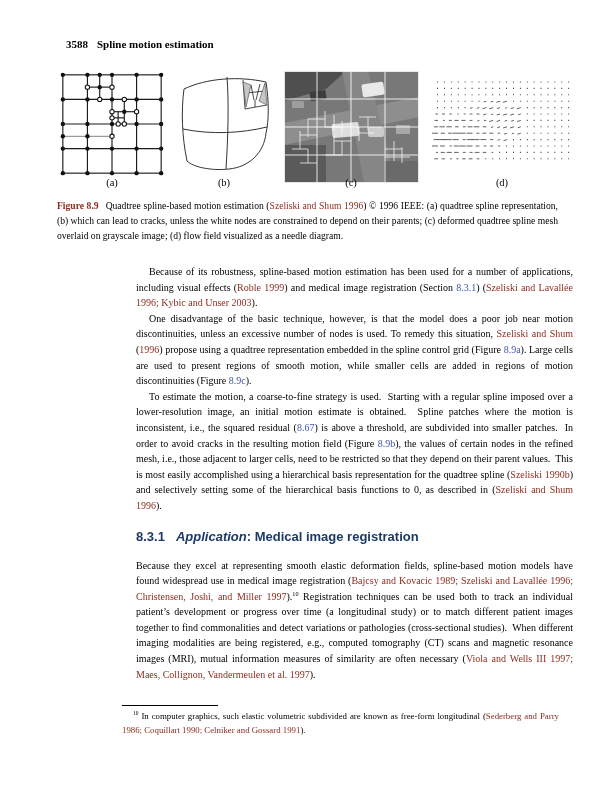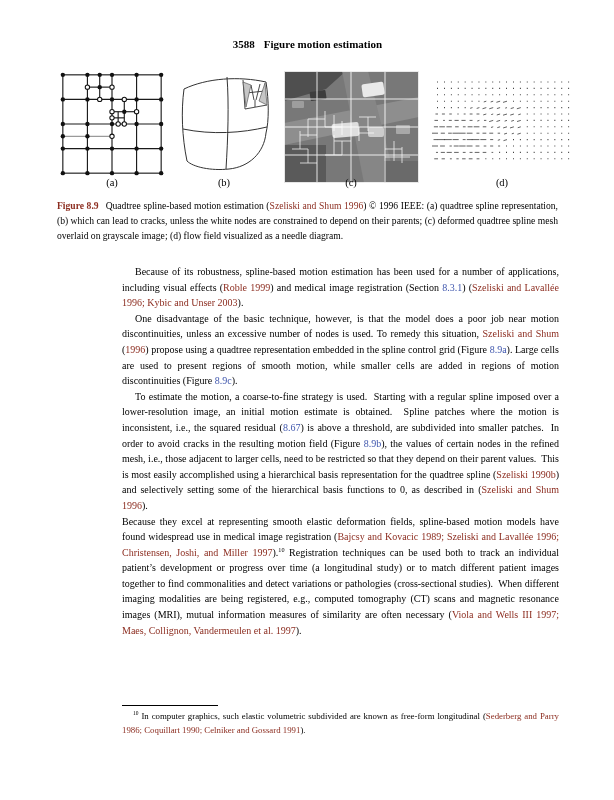--- a/index.html
+++ b/index.html
@@ -2,40 +2,40 @@
 <html style="--citation: #8c2d20; --ref: #3f56ad; --heading: #1d3a67;"><head>
 <meta charset="utf-8">
 <style>
   html,body{margin:0;padding:0;background:#ffffff;}
   .page{
     position:relative;width:614px;height:800px;background:#fff;
     font-family:"Liberation Serif",serif;color:#000;overflow:hidden;
   }
   
   .running-head{
-    position:absolute;left:57px;top:38px;width:501px;
-    display:flex;justify-content:center;
+    position:absolute;left:66px;top:38px;width:501px;
+    display:flex;justify-content:flex-start;
     font-weight:bold;font-size:11px;
   }
   .chap-num{margin-right:9px;}
   
   .panel{position:absolute;}
   .panel svg{display:block;}
   .fig-label{
     position:absolute;top:177px;transform:translateX(-50%);
     font-size:10.5px;
   }
   
   .caption{
     position:absolute;left:57px;top:198px;width:501px;margin:0;
     font-size:9.6px;line-height:15.1px;text-align:justify;
   }
   
   .body-col{
-    position:absolute;left:122px;top:264px;width:437px;
+    position:absolute;left:136px;top:264px;width:437px;
     font-size:10px;line-height:15.6px;
   }
   .para{margin:0;text-align:justify;text-indent:13px;}
   .para.noindent{text-indent:0;}
   .heading{
     font-family:"Liberation Sans",sans-serif;
     color:var(--heading,#1d3a67);
     font-size:13px;font-weight:bold;
     margin:15px 0 13px 0;line-height:16px;
   }
@@ -56,21 +56,21 @@
     text-align:justify;text-indent:11px;
   }
 </style>
 </head>
 <body>
 
 <div class="page">
 
   <div class="running-head">
     <span>358</span>
-    <span><span class="chap-num">8</span><span>Figure motion estimation</span></span>
+    <span><span class="chap-num">8</span><span>Spline motion estimation</span></span>
   </div>
 
   <div class="panel" style="left:60px;top:72px;width:104px;height:104px;">
     <svg width="104" height="104" viewBox="-3 -3 110 110">
       <g stroke="#1a1a1a" stroke-width="1.2" fill="none">
         <rect x="0" y="0" width="104" height="104"></rect>
         <line x1="26" y1="0" x2="26" y2="104"></line>
           <line x1="52" y1="0" x2="52" y2="104"></line>
           <line x1="78" y1="0" x2="78" y2="104"></line>
         <line x1="0" y1="26" x2="104" y2="26"></line>
@@ -472,20 +472,21 @@
   <span class="fig-label" style="left:224px;">(b)</span>
   <span class="fig-label" style="left:351px;">(c)</span>
   <span class="fig-label" style="left:502px;">(d)</span>
 
   <p class="caption"><span class="run figlabel">Figure 8.9</span><span class="run">Quadtree spline-based motion estimation (</span><span class="run cite">Szeliski and Shum 1996</span><span class="run">) © 1996 IEEE: (a) quadtree spline representation, (b) which can lead to </span><span class="run it">cracks</span><span class="run">, unless the white nodes are constrained to depend on their parents; (c) deformed quadtree spline mesh overlaid on grayscale image; (d) flow field visualized as a needle diagram.</span></p>
 
   <div class="body-col">
     <p class="para"><span class="run">Because of its robustness, spline-based motion estimation has been used for a number of applications, including visual effects (</span><span class="run cite">Roble 1999</span><span class="run">) and medical image registration (Section </span><span class="run ref">8.3.1</span><span class="run">) (</span><span class="run cite">Szeliski and Lavallée 1996; Kybic and Unser 2003</span><span class="run">).</span></p>
     <p class="para"><span class="run">One disadvantage of the basic technique, however, is that the model does a poor job near motion discontinuities, unless an excessive number of nodes is used. To remedy this situation, </span><span class="run cite">Szeliski and Shum</span><span class="run"> (</span><span class="run cite">1996</span><span class="run">) propose using a </span><span class="run it">quadtree</span><span class="run"> representation embedded in the spline control grid (Figure </span><span class="run ref">8.9a</span><span class="run">). Large cells are used to present regions of smooth motion, while smaller cells are added in regions of motion discontinuities (Figure </span><span class="run ref">8.9c</span><span class="run">).</span></p>
     <p class="para"><span class="run">To estimate the motion, a coarse-to-fine strategy is used.  Starting with a regular spline imposed over a lower-resolution image, an initial motion estimate is obtained.  Spline patches where the motion is inconsistent, i.e., the squared residual (</span><span class="run ref">8.67</span><span class="run">) is above a threshold, are subdivided into smaller patches.  In order to avoid </span><span class="run it">cracks</span><span class="run"> in the resulting motion field (Figure </span><span class="run ref">8.9b</span><span class="run">), the values of certain nodes in the refined mesh, i.e., those adjacent to larger cells, need to be </span><span class="run it">restricted</span><span class="run"> so that they depend on their parent values.  This is most easily accomplished using a hierarchical basis representation for the quadtree spline (</span><span class="run cite">Szeliski 1990b</span><span class="run">) and selectively setting some of the hierarchical basis functions to 0, as described in (</span><span class="run cite">Szeliski and Shum 1996</span><span class="run">).</span></p>
+    <h2 class="heading"><span class="hnum">8.3.1</span><span class="hemph">Application</span><span>: Medical image registration</span></h2>
     <p class="para noindent"><span class="run">Because they excel at representing smooth </span><span class="run it">elastic</span><span class="run"> deformation fields, spline-based motion models have found widespread use in medical image registration (</span><span class="run cite">Bajcsy and Kovacic 1989; Szeliski and Lavallée 1996; Christensen, Joshi, and Miller 1997</span><span class="run">).</span><span class="run sup">10</span><span class="run"> Registration techniques can be used both to track an individual patient’s development or progress over time (a </span><span class="run it">longitudinal</span><span class="run"> study) or to match different patient images together to find commonalities and detect variations or pathologies (</span><span class="run it">cross-sectional</span><span class="run"> studies).  When different imaging </span><span class="run it">modalities</span><span class="run"> are being registered, e.g., computed tomography (CT) scans and magnetic resonance images (MRI), </span><span class="run it">mutual information</span><span class="run"> measures of similarity are often necessary (</span><span class="run cite">Viola and Wells III 1997; Maes, Collignon, Vandermeulen </span><span class="run cite it">et al.</span><span class="run cite"> 1997</span><span class="run">).</span></p>
   </div>
 
   <div class="footnote-block">
     <div class="footnote-rule"></div>
     <p class="footnote"><span class="run sup">10</span><span class="run"> In computer graphics, such elastic volumetric subdivided are known as </span><span class="run it">free-form longitudinal</span><span class="run"> (</span><span class="run cite">Sederberg and Parry 1986; Coquillart 1990; Celniker and Gossard 1991</span><span class="run">).</span></p>
   </div>
 
 </div>
 

